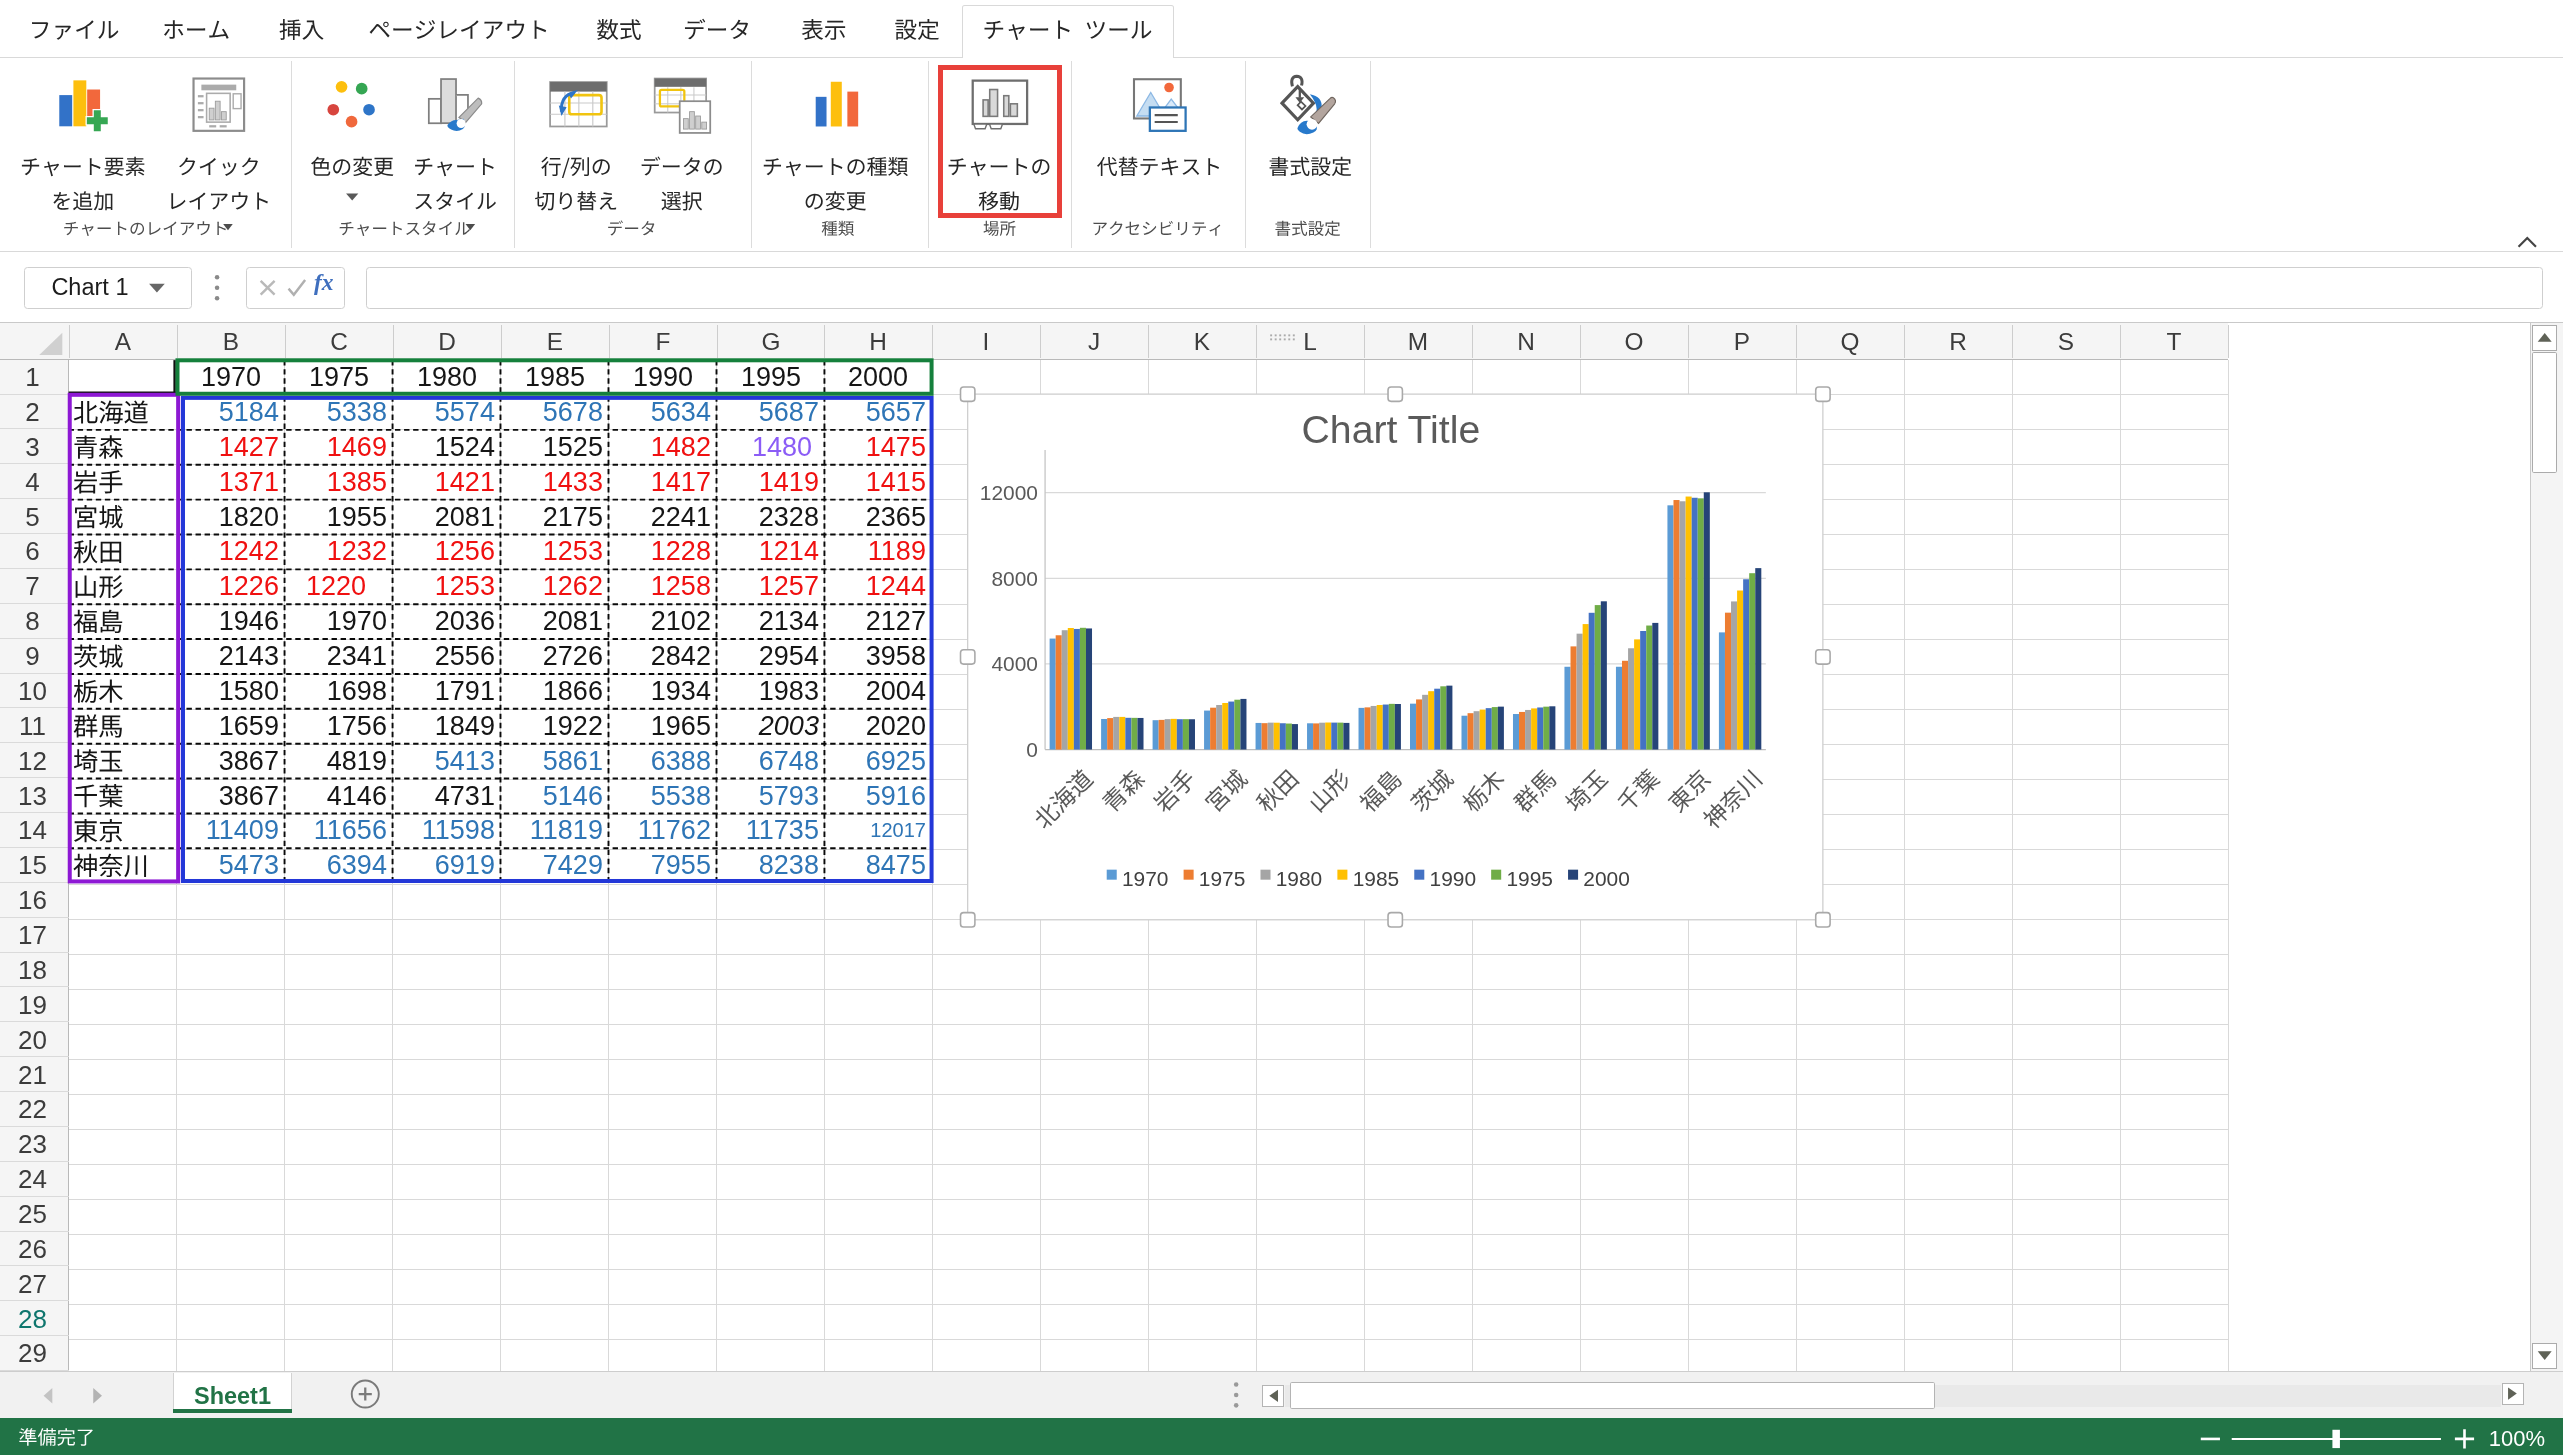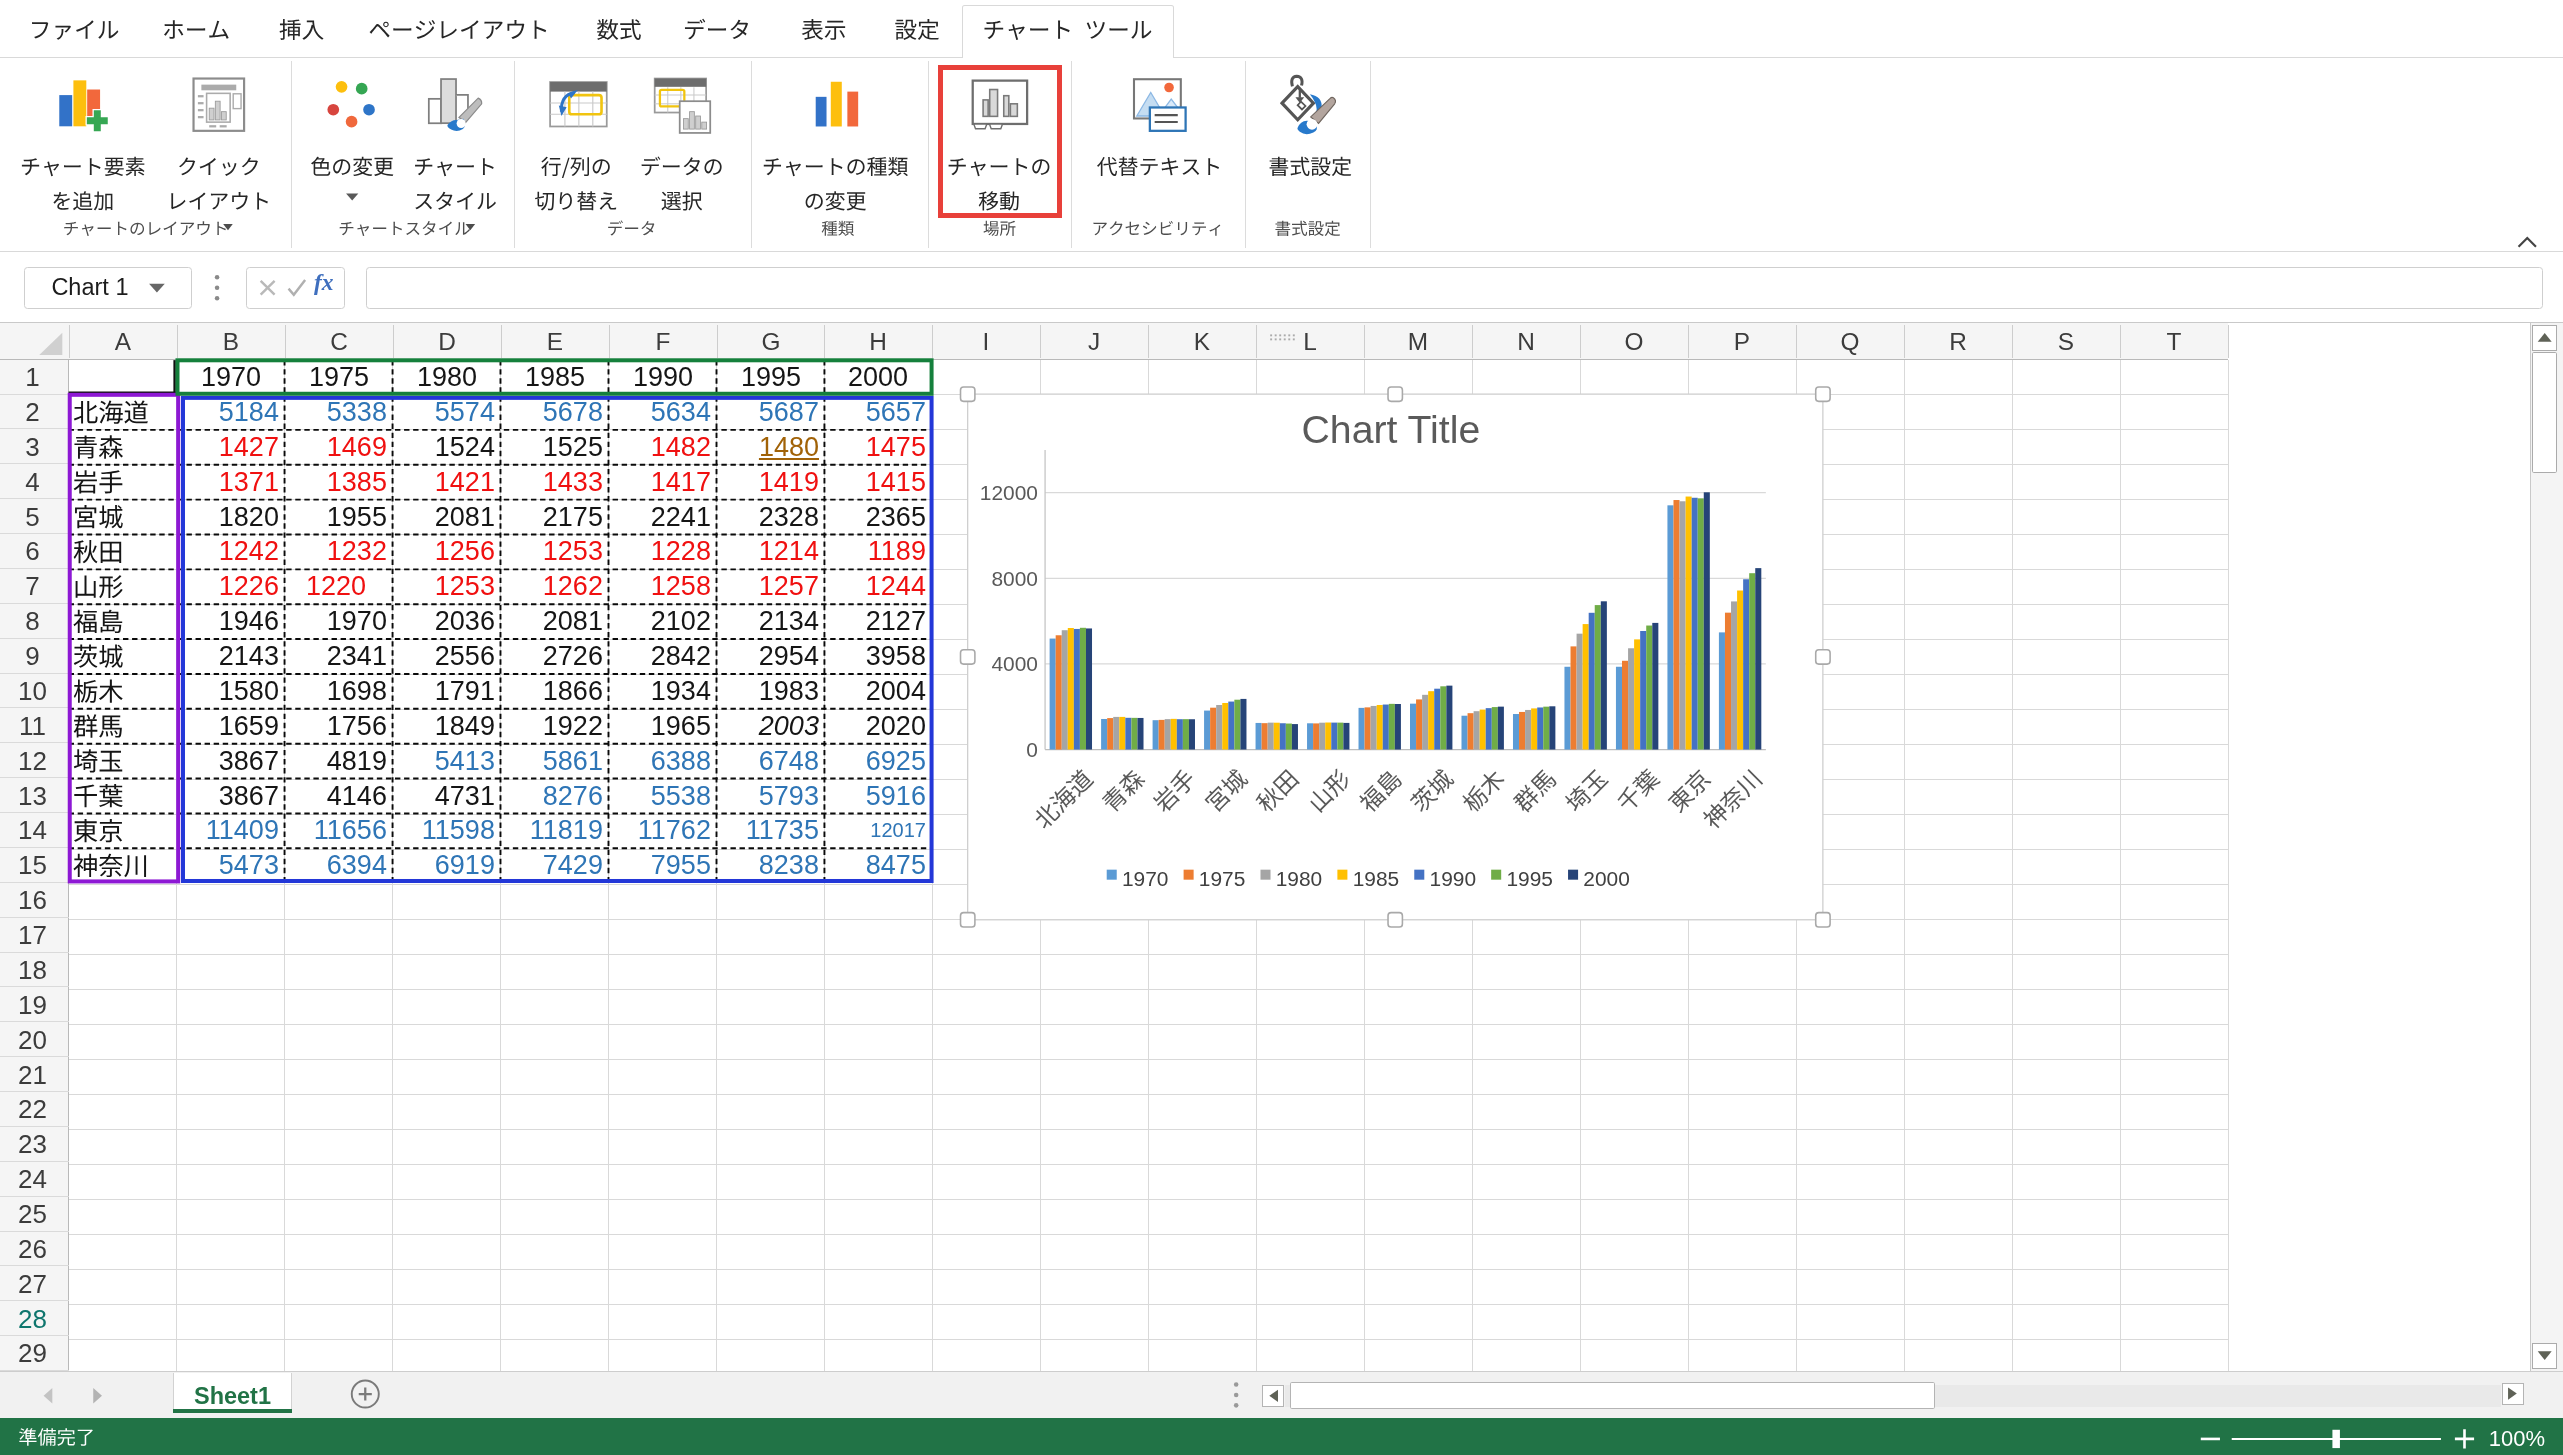--- a/index.html
+++ b/index.html
@@ -139,21 +139,21 @@
 <div class="abs num" style="left:393px;top:395px;width:108px;height:35px;font-size:27px;color:#2e75b6;line-height:35px;padding-right:6.1px;">5574</div>
 <div class="abs num" style="left:501px;top:395px;width:108px;height:35px;font-size:27px;color:#2e75b6;line-height:35px;padding-right:6.1px;">5678</div>
 <div class="abs num" style="left:609px;top:395px;width:108px;height:35px;font-size:27px;color:#2e75b6;line-height:35px;padding-right:6.1px;">5634</div>
 <div class="abs num" style="left:717px;top:395px;width:108px;height:35px;font-size:27px;color:#2e75b6;line-height:35px;padding-right:6.1px;">5687</div>
 <div class="abs num" style="left:824px;top:395px;width:108px;height:35px;font-size:27px;color:#2e75b6;line-height:35px;padding-right:6.1px;">5657</div>
 <div class="abs num" style="left:177px;top:430px;width:108px;height:35px;font-size:27px;color:#f01010;line-height:35px;padding-right:6.1px;">1427</div>
 <div class="abs num" style="left:285px;top:430px;width:108px;height:35px;font-size:27px;color:#f01010;line-height:35px;padding-right:6.1px;">1469</div>
 <div class="abs num" style="left:393px;top:430px;width:108px;height:35px;font-size:27px;color:#151515;line-height:35px;padding-right:6.1px;">1524</div>
 <div class="abs num" style="left:501px;top:430px;width:108px;height:35px;font-size:27px;color:#151515;line-height:35px;padding-right:6.1px;">1525</div>
 <div class="abs num" style="left:609px;top:430px;width:108px;height:35px;font-size:27px;color:#f01010;line-height:35px;padding-right:6.1px;">1482</div>
-<div class="abs num" style="left:717px;top:430px;width:108px;height:35px;font-size:27px;color:#a16207;line-height:35px;padding-right:6px;text-decoration:underline;">1480</div>
+<div class="abs num" style="left:717px;top:430px;width:108px;height:35px;font-size:27px;color:#8b5cf6;line-height:35px;padding-right:13px;">1480</div>
 <div class="abs num" style="left:824px;top:430px;width:108px;height:35px;font-size:27px;color:#f01010;line-height:35px;padding-right:6.1px;">1475</div>
 <div class="abs num" style="left:177px;top:465px;width:108px;height:35px;font-size:27px;color:#f01010;line-height:35px;padding-right:6.1px;">1371</div>
 <div class="abs num" style="left:285px;top:465px;width:108px;height:35px;font-size:27px;color:#f01010;line-height:35px;padding-right:6.1px;">1385</div>
 <div class="abs num" style="left:393px;top:465px;width:108px;height:35px;font-size:27px;color:#f01010;line-height:35px;padding-right:6.1px;">1421</div>
 <div class="abs num" style="left:501px;top:465px;width:108px;height:35px;font-size:27px;color:#f01010;line-height:35px;padding-right:6.1px;">1433</div>
 <div class="abs num" style="left:609px;top:465px;width:108px;height:35px;font-size:27px;color:#f01010;line-height:35px;padding-right:6.1px;">1417</div>
 <div class="abs num" style="left:717px;top:465px;width:108px;height:35px;font-size:27px;color:#f01010;line-height:35px;padding-right:6.1px;">1419</div>
 <div class="abs num" style="left:824px;top:465px;width:108px;height:35px;font-size:27px;color:#f01010;line-height:35px;padding-right:6.1px;">1415</div>
 <div class="abs num" style="left:177px;top:500px;width:108px;height:35px;font-size:27px;color:#151515;line-height:35px;padding-right:6.1px;">1820</div>
 <div class="abs num" style="left:285px;top:500px;width:108px;height:35px;font-size:27px;color:#151515;line-height:35px;padding-right:6.1px;">1955</div>
@@ -207,21 +207,21 @@
 <div class="abs num" style="left:177px;top:744px;width:108px;height:35px;font-size:27px;color:#151515;line-height:35px;padding-right:6.1px;">3867</div>
 <div class="abs num" style="left:285px;top:744px;width:108px;height:35px;font-size:27px;color:#151515;line-height:35px;padding-right:6.1px;">4819</div>
 <div class="abs num" style="left:393px;top:744px;width:108px;height:35px;font-size:27px;color:#2e75b6;line-height:35px;padding-right:6.1px;">5413</div>
 <div class="abs num" style="left:501px;top:744px;width:108px;height:35px;font-size:27px;color:#2e75b6;line-height:35px;padding-right:6.1px;">5861</div>
 <div class="abs num" style="left:609px;top:744px;width:108px;height:35px;font-size:27px;color:#2e75b6;line-height:35px;padding-right:6.1px;">6388</div>
 <div class="abs num" style="left:717px;top:744px;width:108px;height:35px;font-size:27px;color:#2e75b6;line-height:35px;padding-right:6.1px;">6748</div>
 <div class="abs num" style="left:824px;top:744px;width:108px;height:35px;font-size:27px;color:#2e75b6;line-height:35px;padding-right:6.1px;">6925</div>
 <div class="abs num" style="left:177px;top:779px;width:108px;height:35px;font-size:27px;color:#151515;line-height:35px;padding-right:6.1px;">3867</div>
 <div class="abs num" style="left:285px;top:779px;width:108px;height:35px;font-size:27px;color:#151515;line-height:35px;padding-right:6.1px;">4146</div>
 <div class="abs num" style="left:393px;top:779px;width:108px;height:35px;font-size:27px;color:#151515;line-height:35px;padding-right:6.1px;">4731</div>
-<div class="abs num" style="left:501px;top:779px;width:108px;height:35px;font-size:27px;color:#2e75b6;line-height:35px;padding-right:6.1px;">8276</div>
+<div class="abs num" style="left:501px;top:779px;width:108px;height:35px;font-size:27px;color:#2e75b6;line-height:35px;padding-right:6.1px;">5146</div>
 <div class="abs num" style="left:609px;top:779px;width:108px;height:35px;font-size:27px;color:#2e75b6;line-height:35px;padding-right:6.1px;">5538</div>
 <div class="abs num" style="left:717px;top:779px;width:108px;height:35px;font-size:27px;color:#2e75b6;line-height:35px;padding-right:6.1px;">5793</div>
 <div class="abs num" style="left:824px;top:779px;width:108px;height:35px;font-size:27px;color:#2e75b6;line-height:35px;padding-right:6.1px;">5916</div>
 <div class="abs num" style="left:177px;top:813px;width:108px;height:35px;font-size:27px;color:#2e75b6;line-height:35px;padding-right:6.1px;">11409</div>
 <div class="abs num" style="left:285px;top:813px;width:108px;height:35px;font-size:27px;color:#2e75b6;line-height:35px;padding-right:6.1px;">11656</div>
 <div class="abs num" style="left:393px;top:813px;width:108px;height:35px;font-size:27px;color:#2e75b6;line-height:35px;padding-right:6.1px;">11598</div>
 <div class="abs num" style="left:501px;top:813px;width:108px;height:35px;font-size:27px;color:#2e75b6;line-height:35px;padding-right:6.1px;">11819</div>
 <div class="abs num" style="left:609px;top:813px;width:108px;height:35px;font-size:27px;color:#2e75b6;line-height:35px;padding-right:6.1px;">11762</div>
 <div class="abs num" style="left:717px;top:813px;width:108px;height:35px;font-size:27px;color:#2e75b6;line-height:35px;padding-right:6.1px;">11735</div>
 <div class="abs num" style="left:824px;top:813px;width:108px;height:35px;font-size:20px;color:#2e75b6;line-height:35px;padding-right:6.1px;">12017</div>

